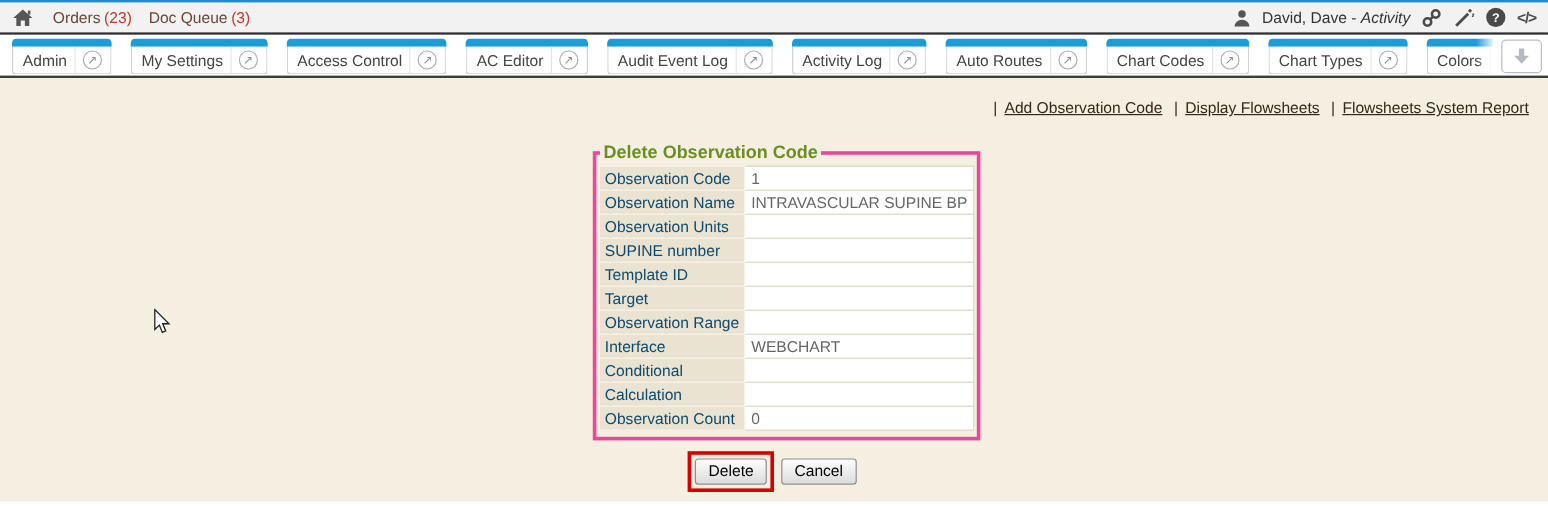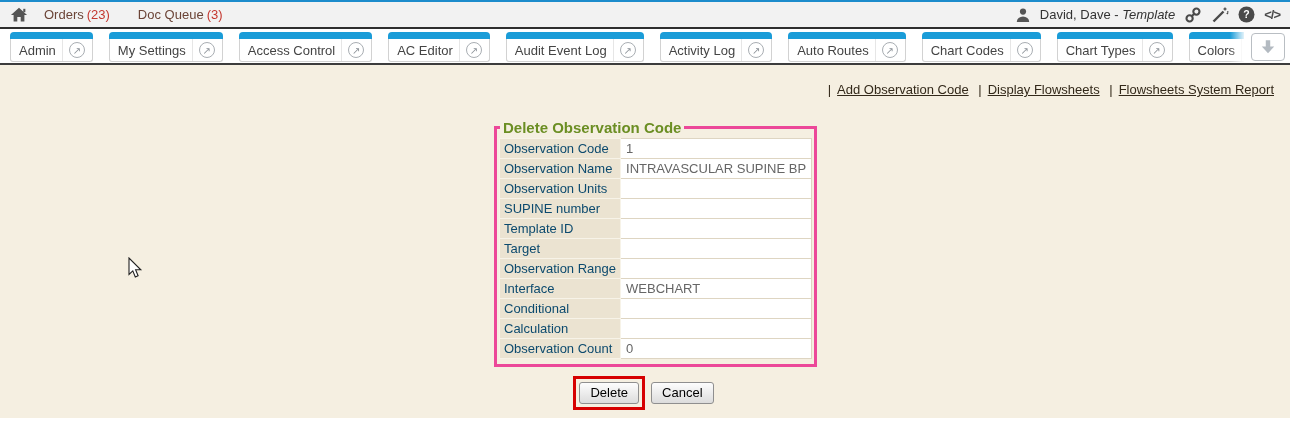--- a/index.html
+++ b/index.html
@@ -96,36 +96,36 @@
 <body>
 
 <div class="topbar">
   <div class="topbar-left">
     <span class="home-btn">
       <svg width="18" height="17" viewBox="0 0 19 17">
         <polygon points="9.5,1.5 18,9 15.2,9 15.2,16 11.3,16 11.3,11.2 7.7,11.2 7.7,16 3.8,16 3.8,9 1,9" fill="#555"></polygon>
         <rect x="14" y="2.5" width="2.2" height="3.5" fill="#555"></rect>
       </svg>
     </span>
-    <span id="topnav" style="display: inline-flex; gap: 28px;">
+    <span id="topnav" style="display: inline-flex; gap: 14px;">
   <span class="nav-item"><span class="nav-label">Orders</span><span class="nav-count">(23)</span></span>
 
   <span class="nav-item"><span class="nav-label">Doc Queue</span><span class="nav-count">(3)</span></span>
 </span>
   </div>
   <div class="topbar-right">
     <span class="tb-icon">
       <svg width="16" height="16" viewBox="0 0 16 16">
         <circle cx="8" cy="4.6" r="3.1" fill="#555"></circle>
         <path d="M1.8,15 a6.2,5.6 0 0 1 12.4,0 z" fill="#555"></path>
       </svg>
     </span>
     <span class="user-name">
       <span>David, Dave -</span>
-      <span class="user-role">Template</span>
+      <span class="user-role">Activity</span>
     </span>
     <span class="tb-icon">
       <svg width="18" height="18" viewBox="0 0 18 18" fill="none" stroke="#4a4a4a" stroke-width="2.1">
         <circle cx="5.6" cy="12.4" r="3.1"></circle>
         <circle cx="12.4" cy="5.6" r="3.1"></circle>
         <line x1="7.6" y1="10.4" x2="10.4" y2="7.6"></line>
       </svg>
     </span>
     <span class="tb-icon">
       <svg width="18" height="18" viewBox="0 0 18 18" stroke="#4a4a4a" fill="none">

